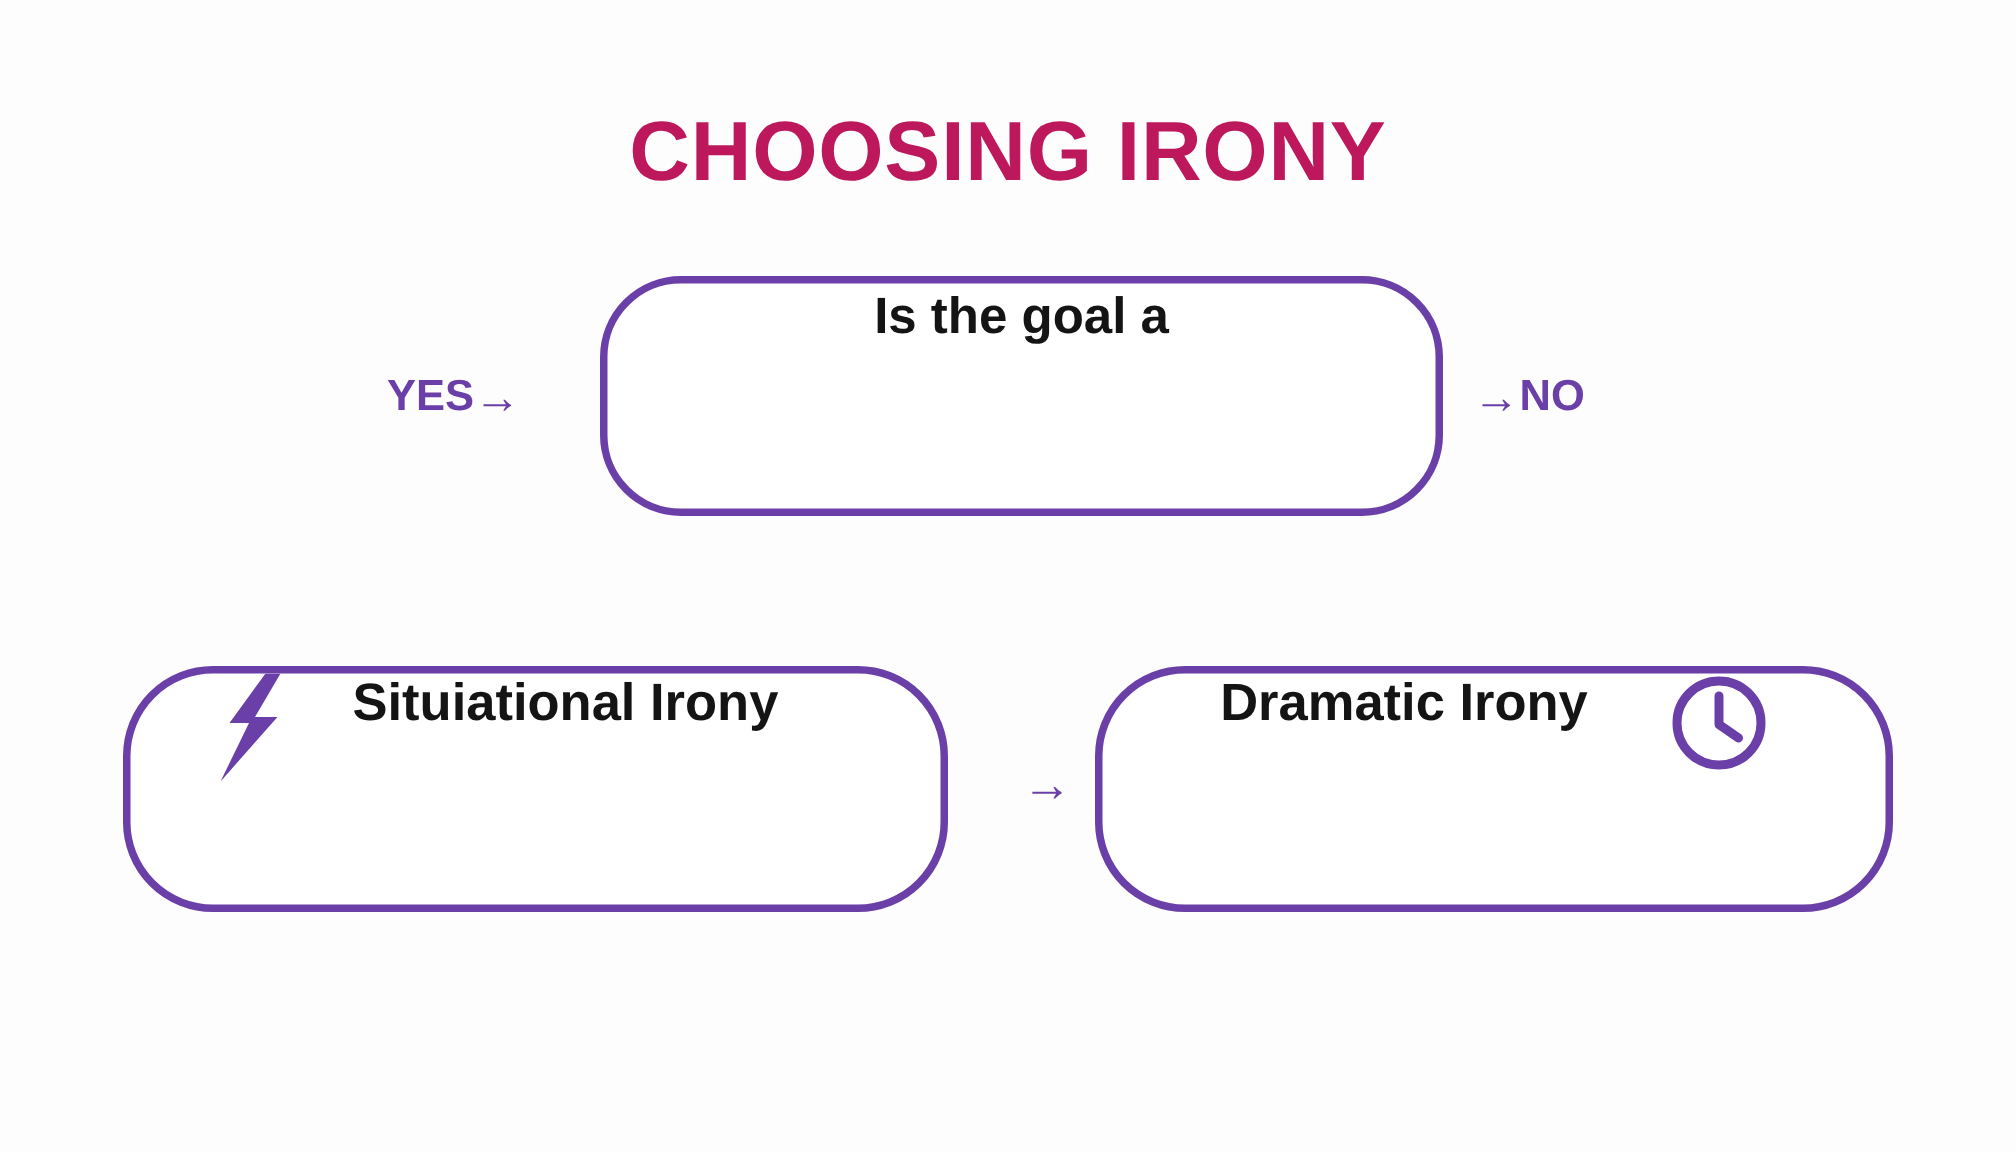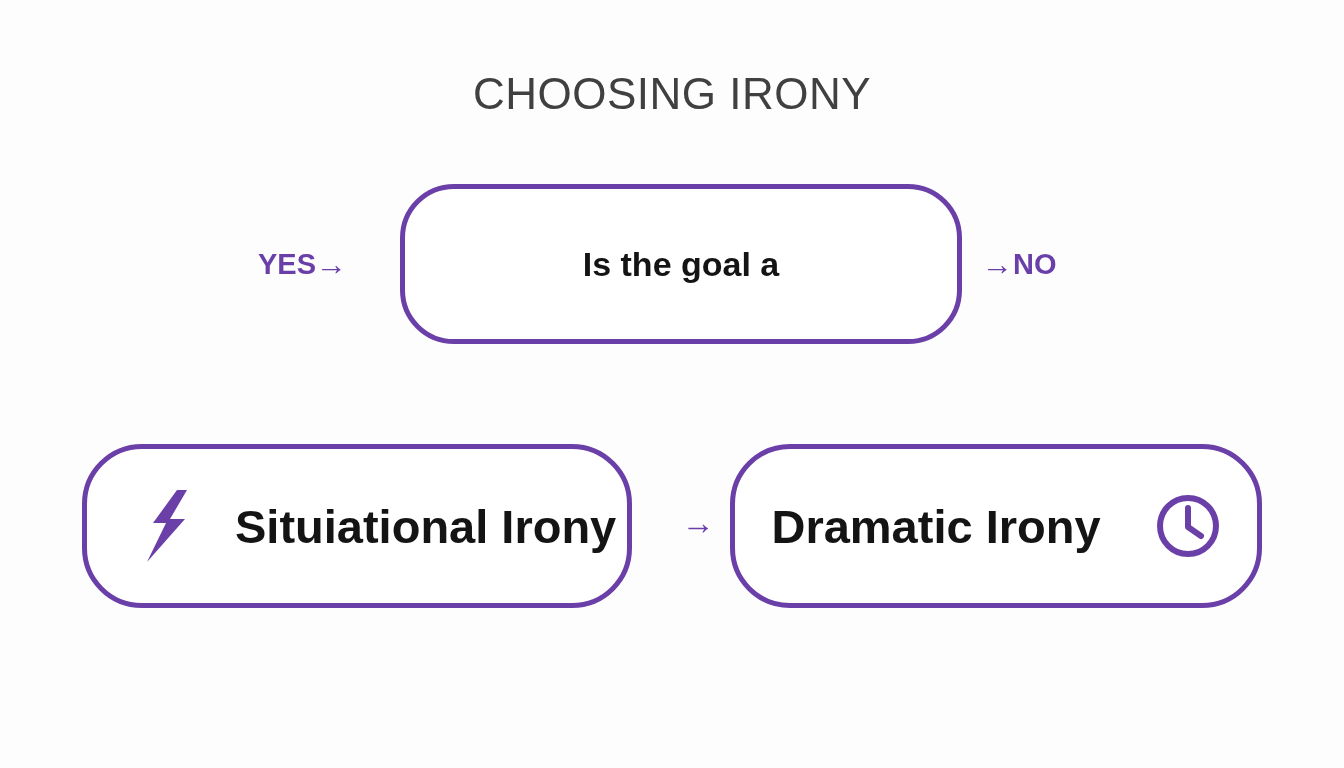--- a/index.html
+++ b/index.html
@@ -21,36 +21,35 @@
     height: 768px;
   }
 
   
   .title {
     position: absolute;
     left: 0;
     top: 70px;
     width: 1344px;
     text-align: center;
-    font-size: 44px;
-    font-weight: normal;
+    font-size: 56px;
+    font-weight: bold;
     letter-spacing: 0.5px;
-    color: #404040;
+    color: #be185d;
     line-height: 1.1;
     white-space: nowrap;
   }
 
   
   .node {
     position: absolute;
     box-sizing: border-box;
     background: #ffffff;
     border: 5px solid #6b3fa8;
     display: flex;
-    align-items: center;
     justify-content: center;
   }
 
   
   .node-decision {
     left: 400px;
     top: 184px;
     width: 562px;
     height: 160px;
     border-radius: 54px;
@@ -81,21 +80,21 @@
     left: 730px;
     top: 444px;
     width: 532px;
     height: 164px;
     border-radius: 60px;
     justify-content: center;
     padding: 0 34px;
   }
 
   .node-label {
-    font-size: 47px;
+    font-size: 35px;
     font-weight: bold;
     color: #141414;
     white-space: nowrap;
   }
   .node-situational .node-label { margin-left: 46px; }
   .node-dramatic .node-label { margin-right: 54px; }
 
   
   .icon-bolt {
     width: 46px;

